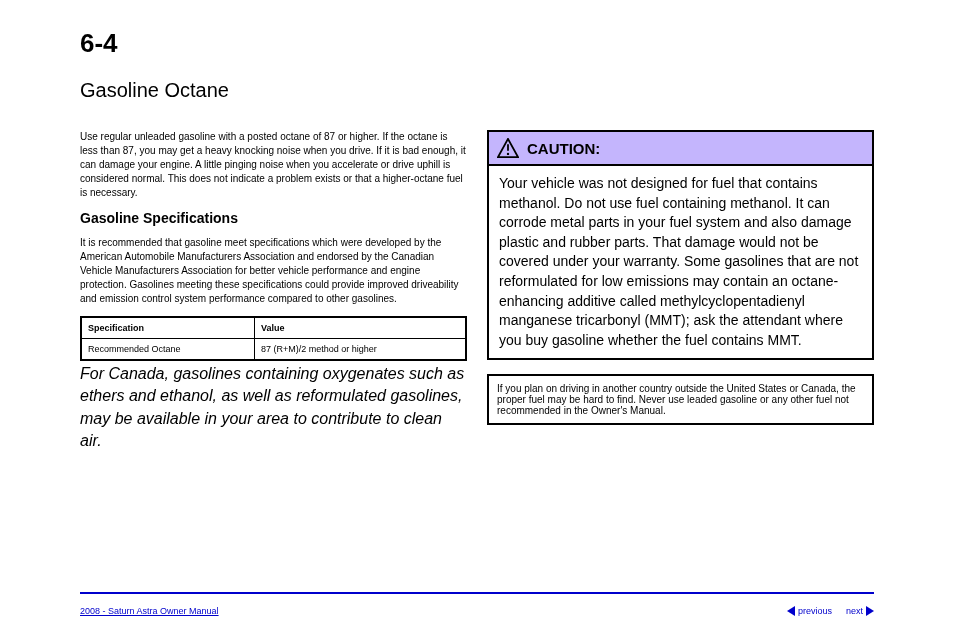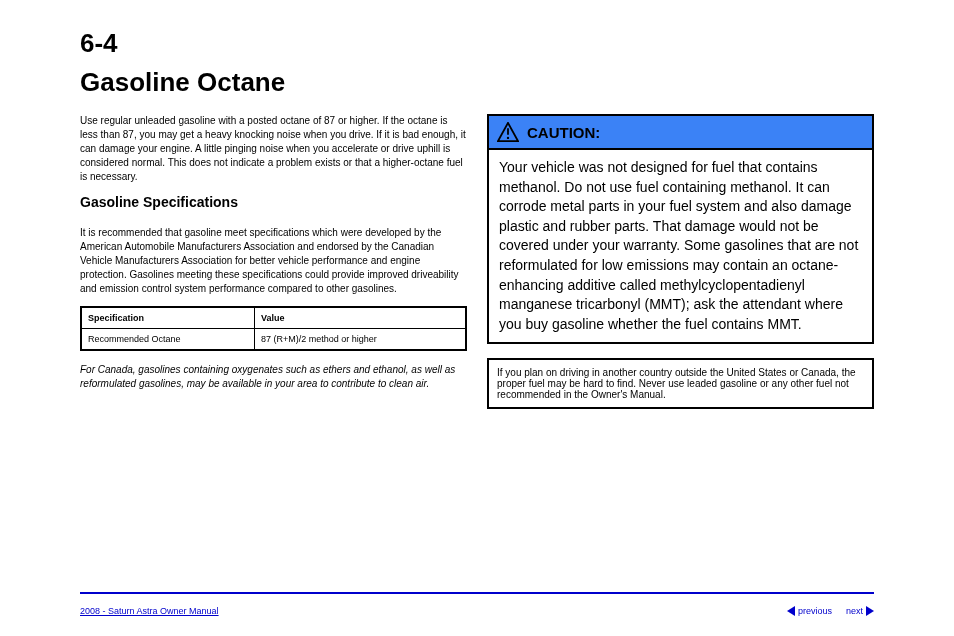--- a/index.html
+++ b/index.html
@@ -12,39 +12,39 @@
     color: #000;
   }
   .page {
     padding: 28px 80px 0 80px;
     position: relative;
     height: 100%;
   }
   .section-num {
     font-size: 26px;
     font-weight: bold;
-    margin-bottom: 8px;
+    margin-bottom: 20px;
   }
   .section-title {
-    font-size: 26px;
-    font-weight: bold;
-    margin-bottom: 16px;
+    font-size: 20px;
+    font-weight: normal;
+    margin-bottom: 28px;
   }
   .columns {
     display: flex;
     gap: 20px;
   }
   .col {
     flex: 1;
     min-width: 0;
   }
   .subsection {
     font-size: 14px;
     font-weight: bold;
-    margin-bottom: 16px;
+    margin-bottom: 10px;
   }
   .bodytext {
     font-size: 10px;
     line-height: 1.4;
     margin-bottom: 10px;
   }
   .table {
     width: 100%;
     border: 2px solid #000;
     border-collapse: collapse;
@@ -58,21 +58,21 @@
     vertical-align: top;
   }
   .table .thead td {
     font-weight: bold;
   }
   .caution-box {
     border: 2px solid #000;
     margin-bottom: 14px;
   }
   .caution-header {
-    background: #3b82f6;
+    background: #c4b5fd;
     display: flex;
     align-items: center;
     gap: 8px;
     padding: 6px 8px;
     border-bottom: 2px solid #000;
   }
   .caution-header .label {
     font-size: 15px;
     font-weight: bold;
   }
@@ -122,24 +122,24 @@
   .prevnext { display: flex; gap: 14px; align-items: center; }
   .pn-btn { display: flex; align-items: center; gap: 3px; cursor: pointer; }
   .tri {
     width: 0; height: 0;
     border-top: 5px solid transparent;
     border-bottom: 5px solid transparent;
   }
   .tri-left { border-right: 8px solid #0000cc; }
   .tri-right { border-left: 8px solid #0000cc; }
   .italic-note {
-    font-size: 10px;
+    font-size: 16px;
     font-style: italic;
     line-height: 1.4;
-    margin-top: 12px;
+    margin-top: 2px;
   }
 </style>
 </head>
 <body>
 
 <div class="page">
 
   <div class="section-num">6-4</div>
   <div class="section-title">Gasoline Octane</div>
 

